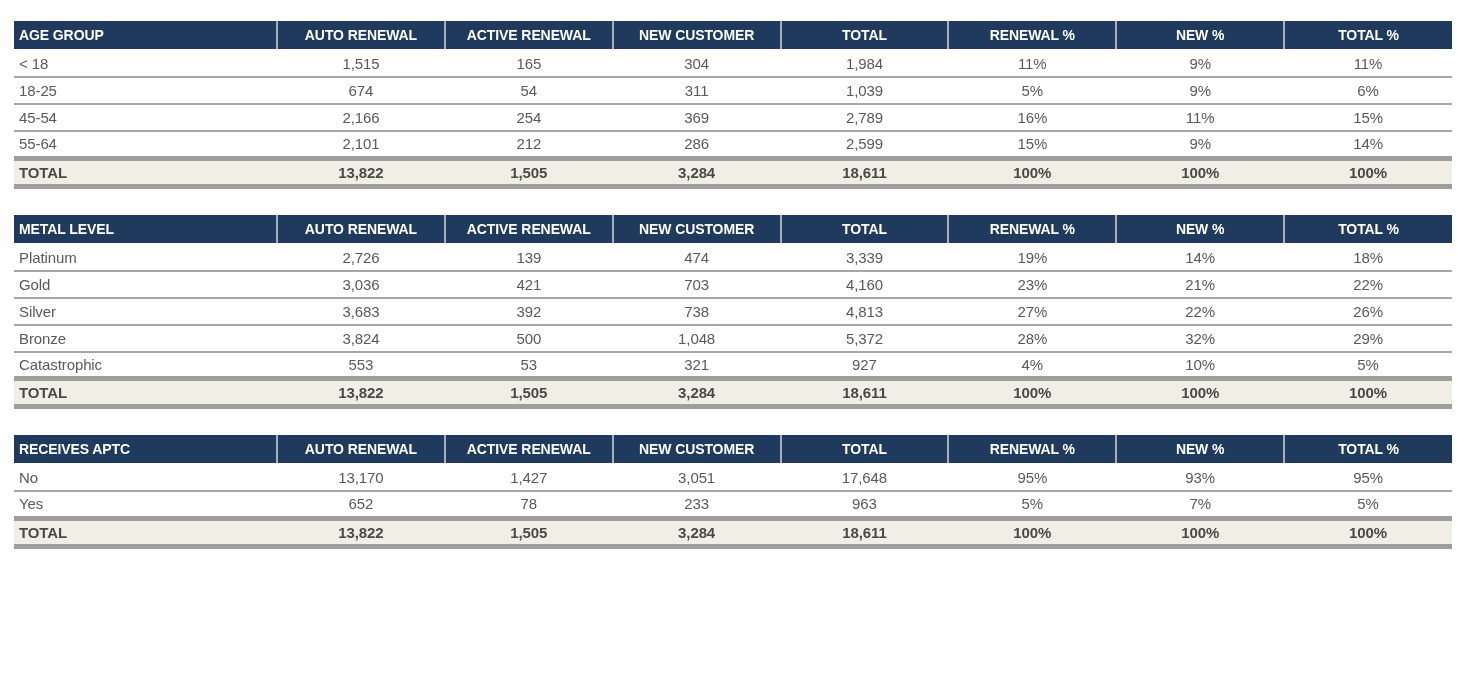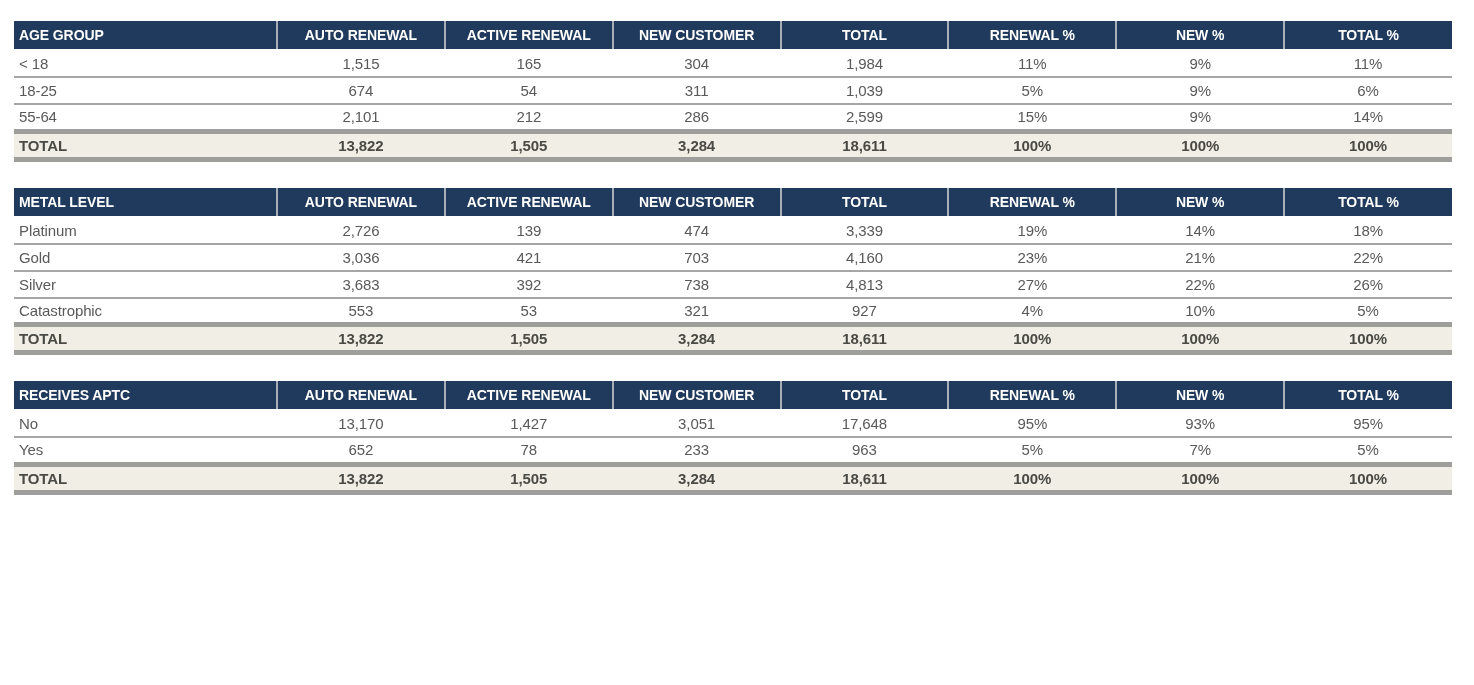--- a/index.html
+++ b/index.html
@@ -99,20 +99,30 @@
             <td class="label-cell">18-25</td>
             <td class="num-cell">674</td>
             <td class="num-cell">54</td>
             <td class="num-cell">311</td>
             <td class="num-cell">1,039</td>
             <td class="num-cell">5%</td>
             <td class="num-cell">9%</td>
             <td class="num-cell">6%</td>
           </tr>
           <tr>
+            <td class="label-cell">45-54</td>
+            <td class="num-cell">2,166</td>
+            <td class="num-cell">254</td>
+            <td class="num-cell">369</td>
+            <td class="num-cell">2,789</td>
+            <td class="num-cell">16%</td>
+            <td class="num-cell">11%</td>
+            <td class="num-cell">15%</td>
+          </tr>
+          <tr>
             <td class="label-cell">55-64</td>
             <td class="num-cell">2,101</td>
             <td class="num-cell">212</td>
             <td class="num-cell">286</td>
             <td class="num-cell">2,599</td>
             <td class="num-cell">15%</td>
             <td class="num-cell">9%</td>
             <td class="num-cell">14%</td>
           </tr>
           <tr class="total-row">
@@ -166,20 +176,30 @@
             <td class="label-cell">Silver</td>
             <td class="num-cell">3,683</td>
             <td class="num-cell">392</td>
             <td class="num-cell">738</td>
             <td class="num-cell">4,813</td>
             <td class="num-cell">27%</td>
             <td class="num-cell">22%</td>
             <td class="num-cell">26%</td>
           </tr>
           <tr>
+            <td class="label-cell">Bronze</td>
+            <td class="num-cell">3,824</td>
+            <td class="num-cell">500</td>
+            <td class="num-cell">1,048</td>
+            <td class="num-cell">5,372</td>
+            <td class="num-cell">28%</td>
+            <td class="num-cell">32%</td>
+            <td class="num-cell">29%</td>
+          </tr>
+          <tr>
             <td class="label-cell">Catastrophic</td>
             <td class="num-cell">553</td>
             <td class="num-cell">53</td>
             <td class="num-cell">321</td>
             <td class="num-cell">927</td>
             <td class="num-cell">4%</td>
             <td class="num-cell">10%</td>
             <td class="num-cell">5%</td>
           </tr>
           <tr class="total-row">

